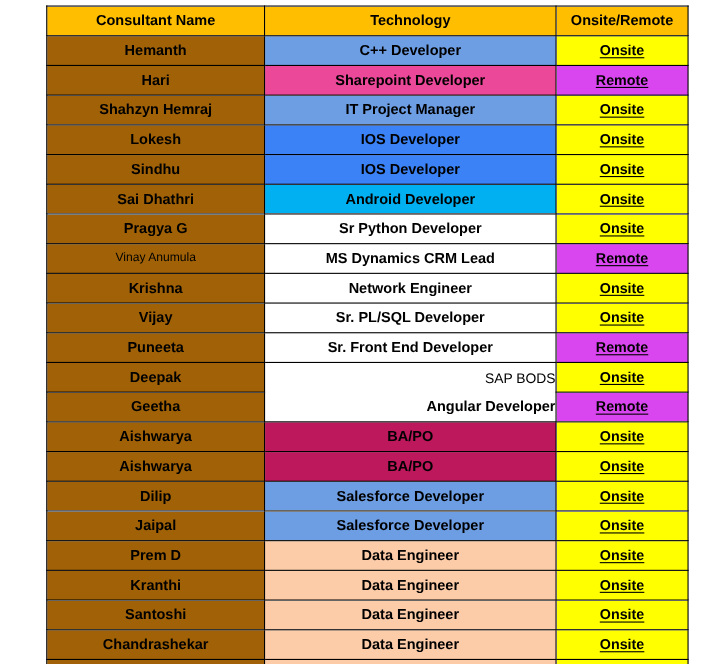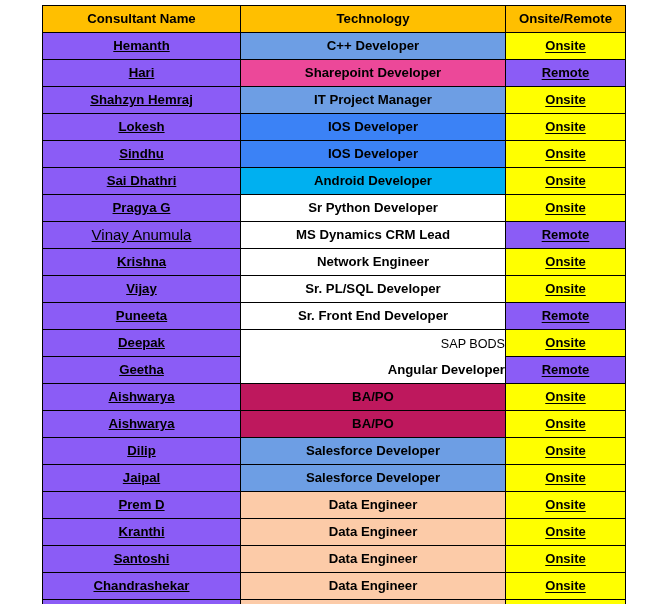--- a/index.html
+++ b/index.html
@@ -50,40 +50,39 @@
   
   th.hdr {
     background: #FFBF00;
     font-size: 13.2px;
     font-weight: bold;
     height: 26px;
   }
 
   
   td.name {
-    background: #8b5cf6;
-    text-decoration: underline;
-  }
-  td.name.plain { font-weight: normal; font-size: 15px; }
+    background: #a16207;
+  }
+  td.name.plain { font-weight: normal; font-size: 11px; }
 
   
   td.tech { background: #FFFFFF; }
   td.tech.fill-blue   { background: #6D9EE4; }
   td.tech.fill-tan    { background: #ec4899; }
   td.tech.fill-green  { background: #3b82f6; }
   td.tech.fill-cyan   { background: #00B0F0; }
   td.tech.fill-red    { background: #be185d; }
   td.tech.fill-salmon { background: #FCCBA8; }
   td.tech.fill-white  { background: #FFFFFF; }
   td.tech.merged-block { height: 52px; }
 
   
   td.loc { background: #FFFFFF; }
   td.loc.onsite { background: #FFFF00; margin-left: 32px; }
-  td.loc.remote { background: #8b5cf6; }
+  td.loc.remote { background: #d946ef; }
   td.loc span.u {
     text-decoration: underline;
     text-underline-offset: 2px;
     font-weight: bold;
     font-size: 13px;
   }
 </style>
 </head>
 <body>
 

